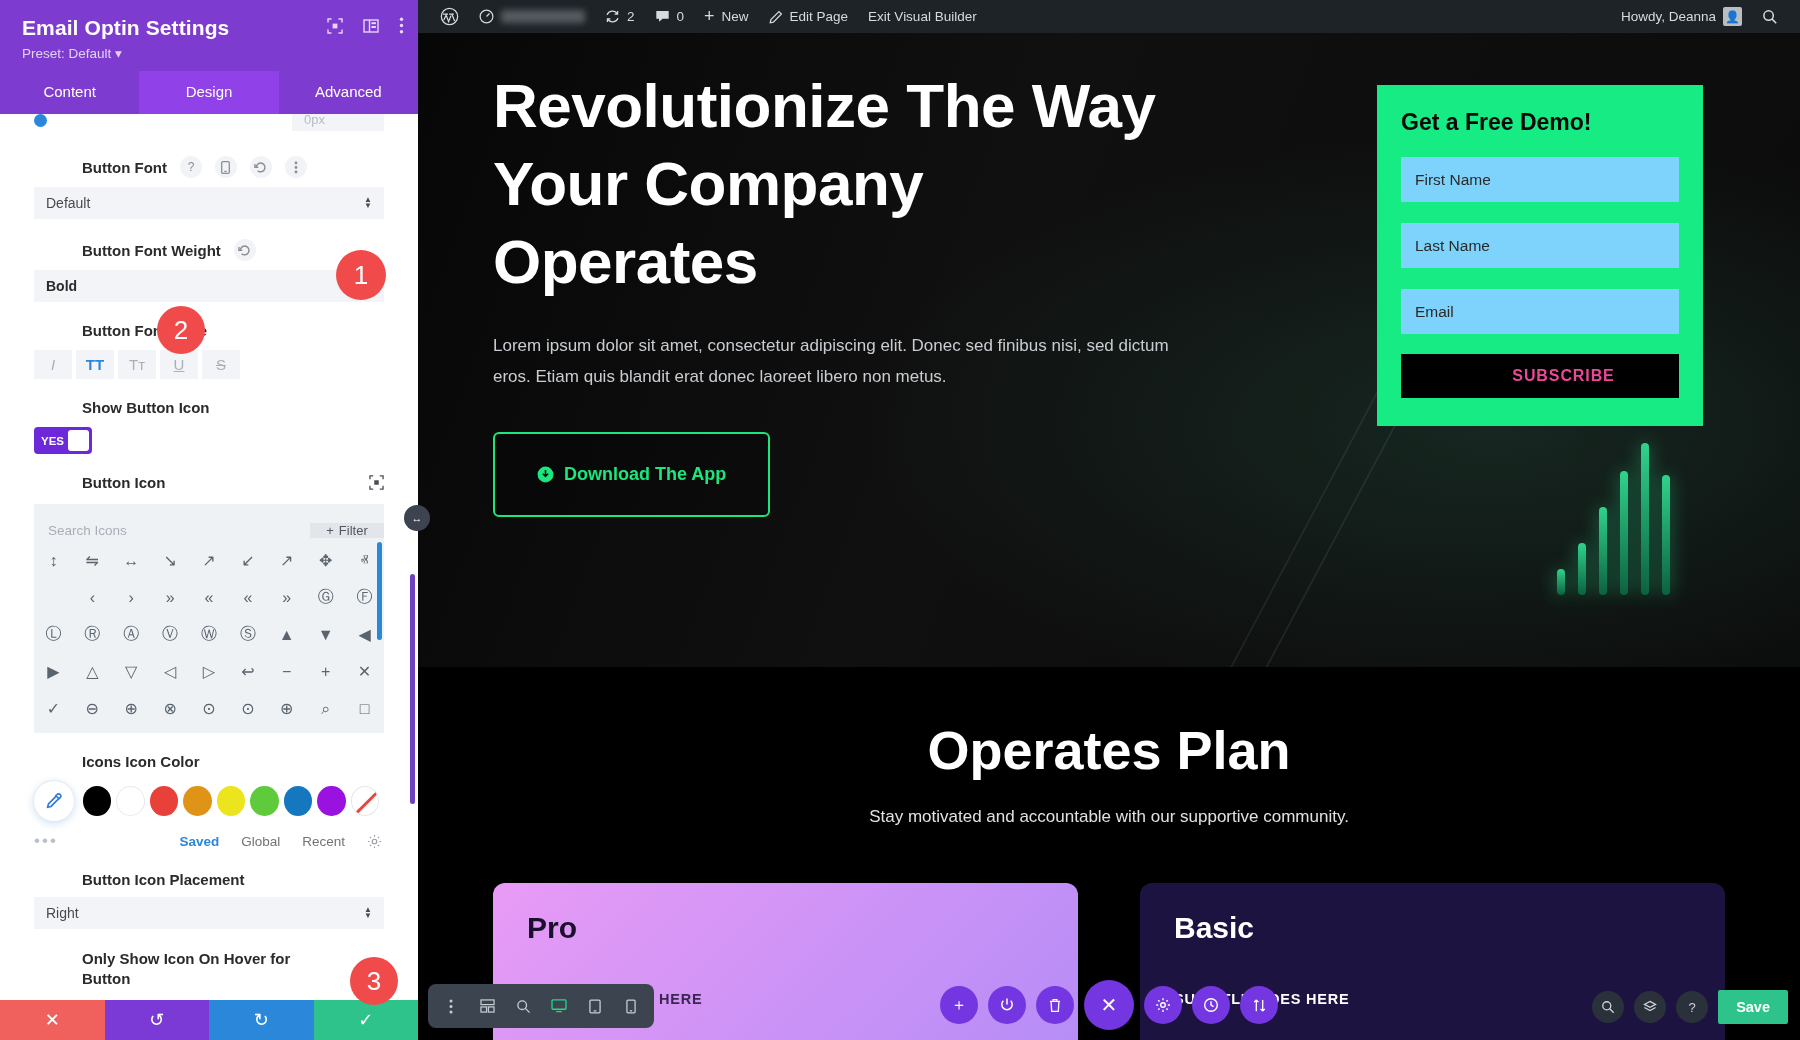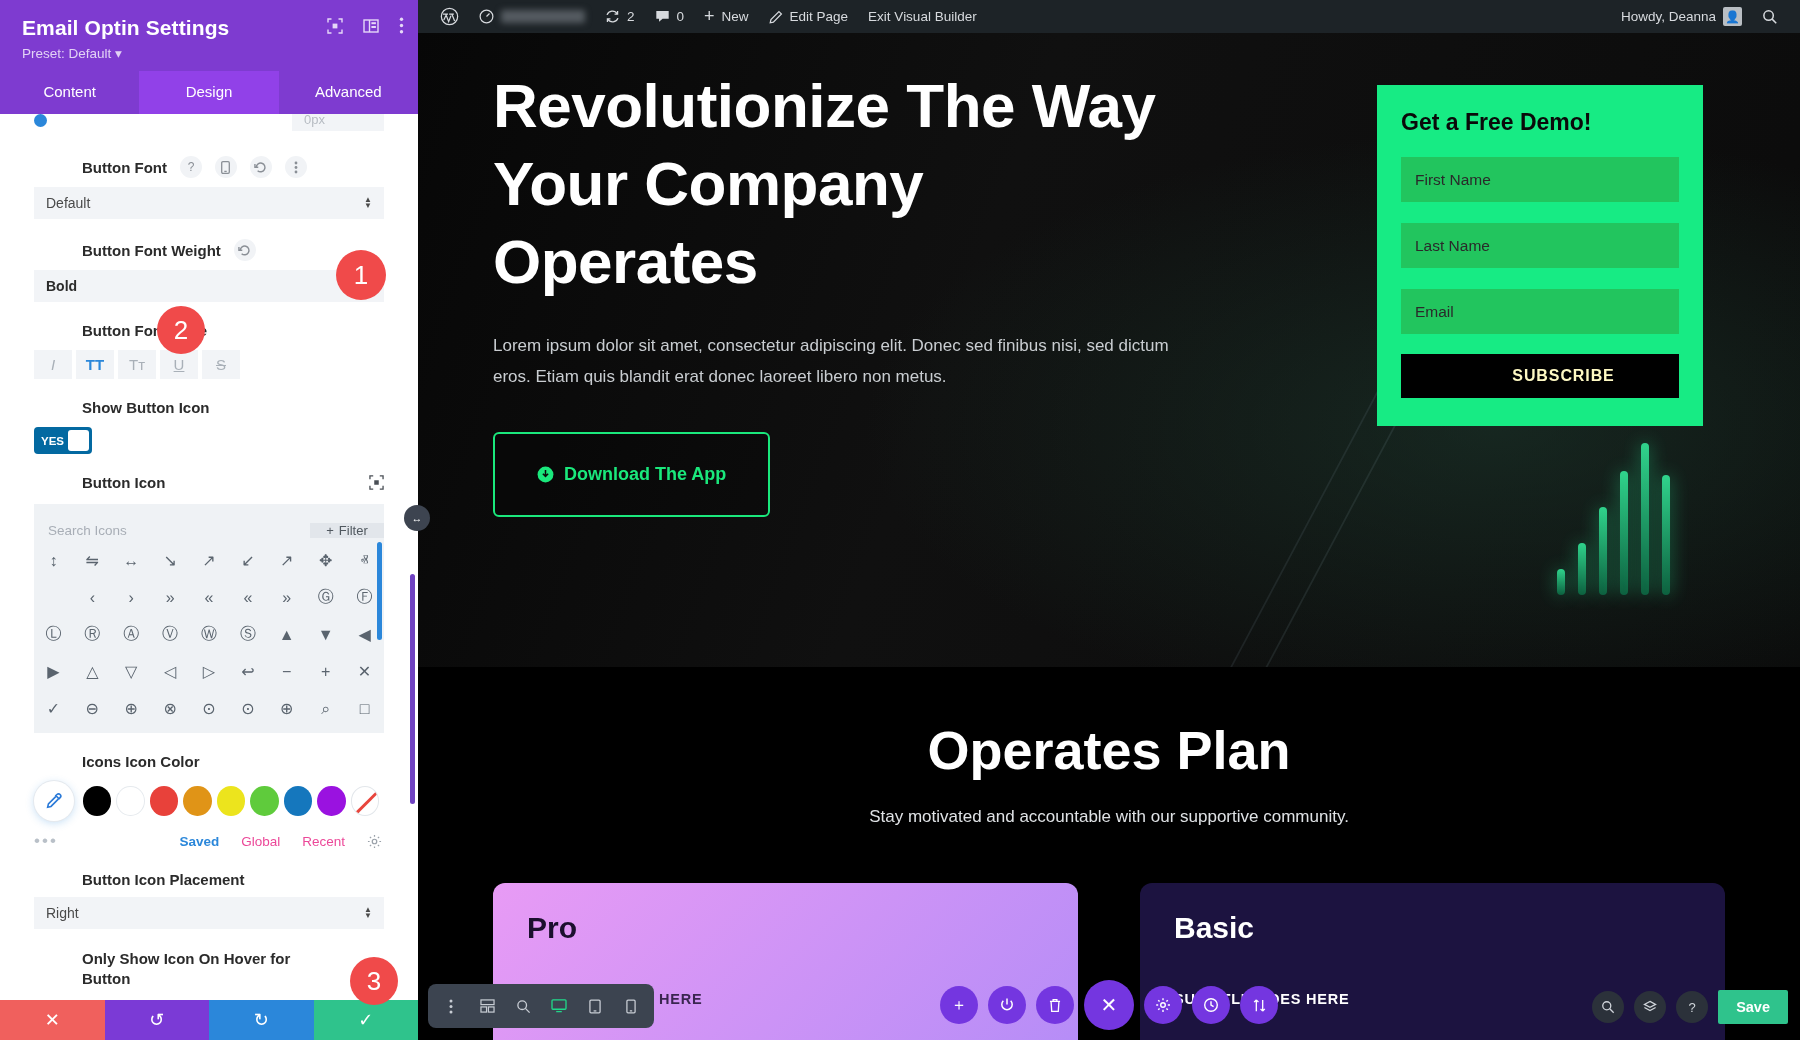--- a/index.html
+++ b/index.html
@@ -95,21 +95,21 @@
 
   .style-btns { display: flex; gap: 4px; padding: 2px 0 0; }
   .style-btn {
     width: 38px; height: 29px; background: #f2f4f7;
     display: flex; align-items: center; justify-content: center;
     color: #a9b0b8; font-size: 15px; cursor: pointer;
   }
   .style-btn.active { color: #2b87da; font-weight: 700; }
 
   .toggle {
-    width: 58px; height: 27px; background: #0369a1;
+    width: 58px; height: 27px; background: #6d28d9;
     border-radius: 4px; display: flex; align-items: center;
     padding: 0 3px; cursor: pointer; margin-top: 2px;
   }
   .toggle-text { color: #fff; font-size: 11.5px; font-weight: 700; padding: 0 4px; }
   .toggle-knob { width: 27px; height: 21px; background: #fff; border-radius: 3px; }
 
   
   .icon-picker { margin-top: 4px; border: 0; position: relative; }
   .icon-search-row {
     display: flex; background: #eff2f5; height: 34px; align-items: flex-end;
@@ -154,21 +154,21 @@
   .swatch.none::after {
     content: ''; position: absolute; left: -4px; top: 13px;
     width: 40px; height: 3px; background: #e8453c; transform: rotate(-45deg);
   }
   .swatch-meta {
     display: flex; align-items: center; justify-content: space-between;
     margin-top: 10px; padding-right: 2px;
   }
   .dots { color: #b9c0c8; font-size: 17px; letter-spacing: 2px; cursor: pointer; }
   .meta-links { display: flex; align-items: center; gap: 22px; }
-  .meta-link { font-size: 13.5px; color: #ec4899; cursor: pointer; }
+  .meta-link { font-size: 13.5px; color: #737373; cursor: pointer; }
   .meta-link.active { color: #2b87da; font-weight: 600; }
 
   .badge {
     position: absolute; border-radius: 50%;
     background: #f04a4a; color: #fff;
     display: flex; align-items: center; justify-content: center;
     font-size: 26px; font-weight: 400; z-index: 60;
   }
   #badge-1 { left: 336px; top: 250px; width: 50px; height: 50px; }
   #badge-2 { left: 157px; top: 306px; width: 48px; height: 48px; }
@@ -253,26 +253,26 @@
   }
   .dl-ico { font-size: 17px; }
 
   
   .optin {
     position: absolute; right: 97px; top: 52px; width: 326px;
     background: #17eb84; padding: 24px 24px 28px; z-index: 6;
   }
   .optin-title { font-size: 23px; font-weight: 700; color: #0a0a0a; }
   .optin-field {
-    background: #22c55e; height: 45px; margin-top: 21px;
+    background: #7dd3fc; height: 45px; margin-top: 21px;
     display: flex; align-items: center; padding-left: 14px;
     font-size: 15.5px; color: #2a2a2a; cursor: text;
   }
   .optin-btn {
-    background: #000; color: #fef9c3; height: 44px; margin-top: 20px;
+    background: #000; color: #ec4899; height: 44px; margin-top: 20px;
     display: flex; align-items: center; justify-content: center;
     font-size: 16px; font-weight: 700; letter-spacing: .9px; cursor: pointer; padding-left: 47px;
   }
 
   
   .pricing { background: #000; padding: 52px 0 0; position: relative; height: 406px; }
   .pricing-title { color: #fff; font-size: 54px; font-weight: 700; text-align: center; }
   .pricing-sub { color: #dfe2e5; font-size: 17px; text-align: center; margin-top: 26px; }
   .cards { display: flex; gap: 62px; padding: 56px 75px 0; }
   .card { flex: 1; border-radius: 12px; height: 200px; padding: 28px 34px; position: relative; }

